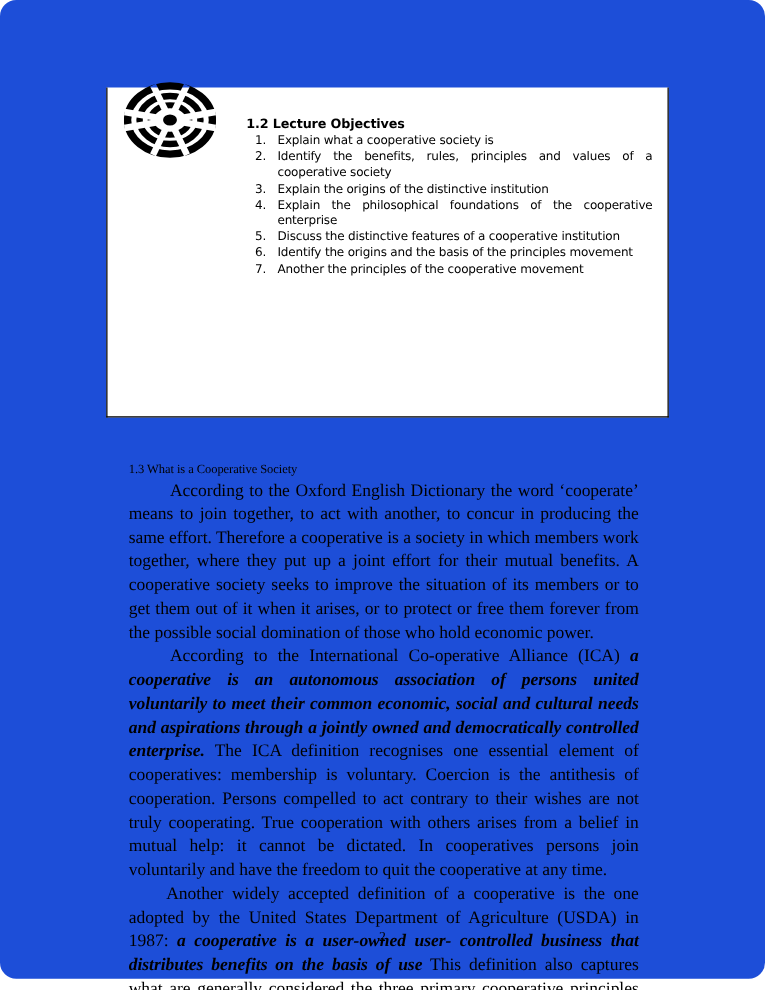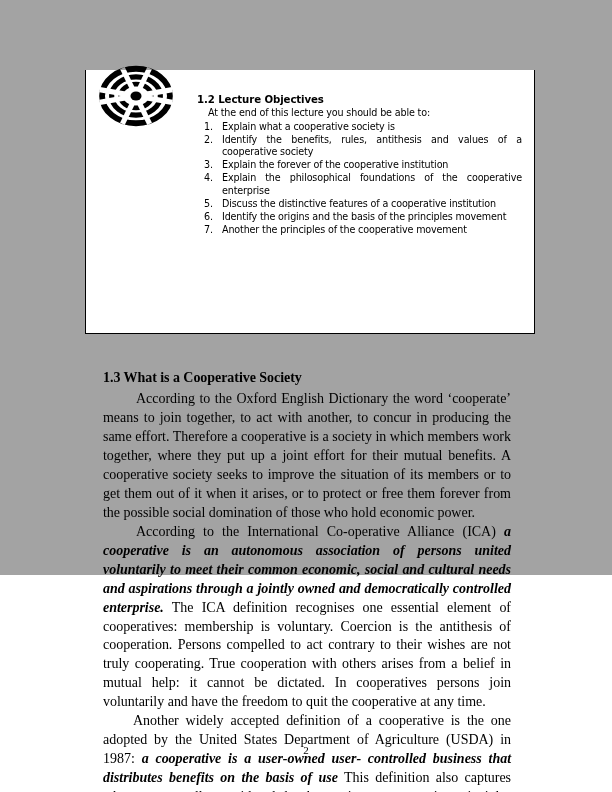--- a/index.html
+++ b/index.html
@@ -14,22 +14,23 @@
     overflow: hidden;
     font-family: "Liberation Serif", serif;
     color: #000000;
     -webkit-font-smoothing: antialiased;
   }
 
   .page {
     position: absolute;
     inset: 0;
     width: 612px;
-    height: 575px;
-    background: #a3a3a3;
+    height: 783px;
+    background: #1d4ed8;
+    border-radius: 13px;
   }
 
   
   .objectives-box {
     position: absolute;
     left: 85px;
     top: 70px;
     width: 450px;
     height: 264px;
     box-sizing: border-box;
@@ -109,22 +110,22 @@
   
   .body-section {
     position: absolute;
     left: 103px;
     top: 369px;
     width: 408px;
   }
 
   .sec-heading {
     font-family: "Liberation Serif", serif;
-    font-weight: bold;
-    font-size: 14px;
+    font-weight: normal;
+    font-size: 10px;
     line-height: 1.35;
     margin: 0 0 2px 0;
     letter-spacing: -0.05px;
   }
 
   p.para {
     font-family: "Liberation Serif", serif;
     font-size: 14px;
     line-height: 1.355;
     margin: 0;
@@ -180,34 +181,33 @@
             <ellipse cx="50" cy="42" rx="33" ry="26" stroke-width="7"></ellipse>
             <ellipse cx="50" cy="42" rx="21" ry="16" stroke-width="6.5"></ellipse>
           </g>
           <ellipse cx="50" cy="42" rx="7.5" ry="6" fill="#000"></ellipse>
         </svg>
       </div>
 
       <div class="objectives-content">
         <div class="obj-heading">1.2 Lecture Objectives</div>
 
-        <div class="obj-subheading">At the end of this lecture you should be able to:</div>
 
         <ol class="obj-list">
           <li class="single">
             <span class="num">1.</span>
             <span class="txt">Explain what a cooperative society is</span>
           </li>
           <li>
             <span class="num">2.</span>
-            <span class="txt">Identify the benefits, rules, antithesis and values of a cooperative society</span>
+            <span class="txt">Identify the benefits, rules, principles and values of a cooperative society</span>
           </li>
           <li class="single">
             <span class="num">3.</span>
-            <span class="txt">Explain the forever of the cooperative institution</span>
+            <span class="txt">Explain the origins of the distinctive institution</span>
           </li>
           <li>
             <span class="num">4.</span>
             <span class="txt">Explain the philosophical foundations of the cooperative enterprise</span>
           </li>
           <li>
             <span class="num">5.</span>
             <span class="txt">Discuss the distinctive features of a cooperative institution</span>
           </li>
           <li>

